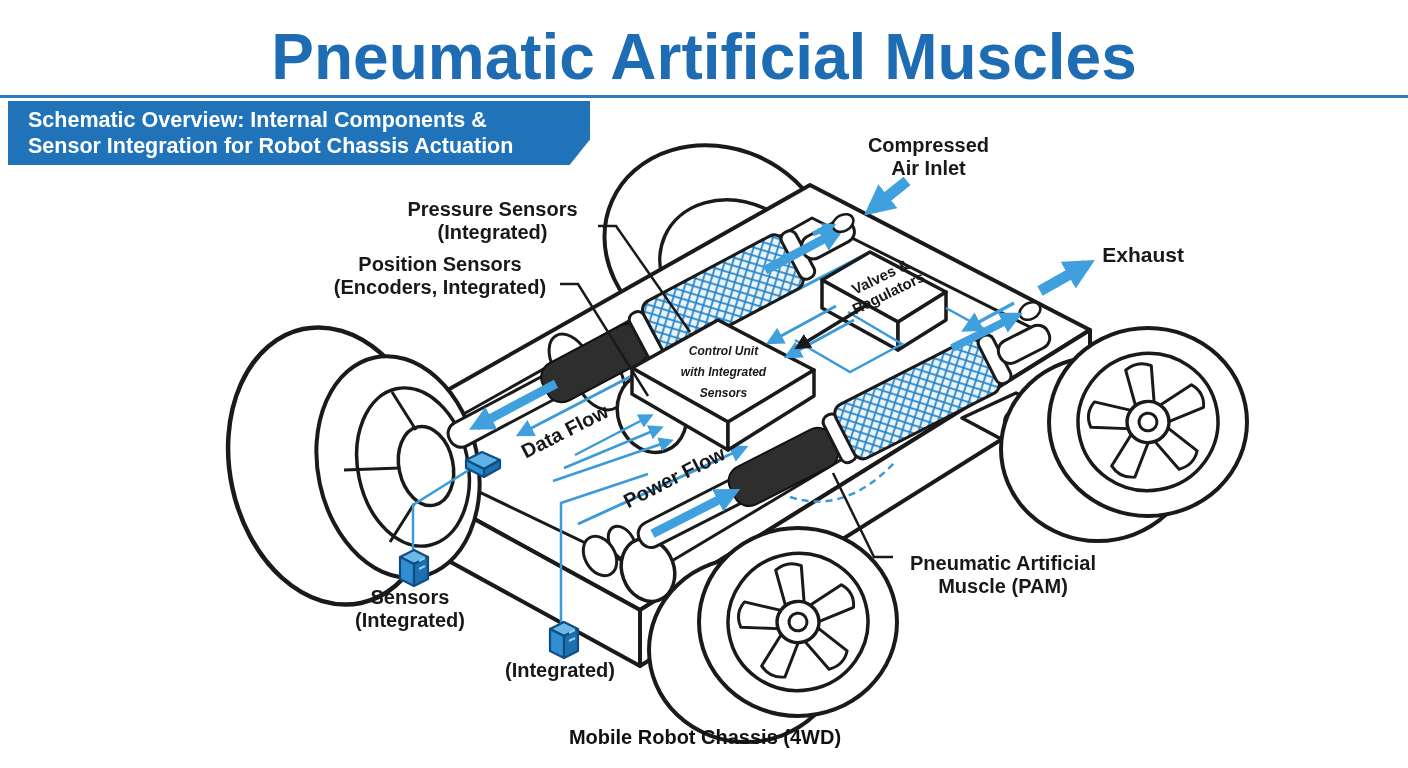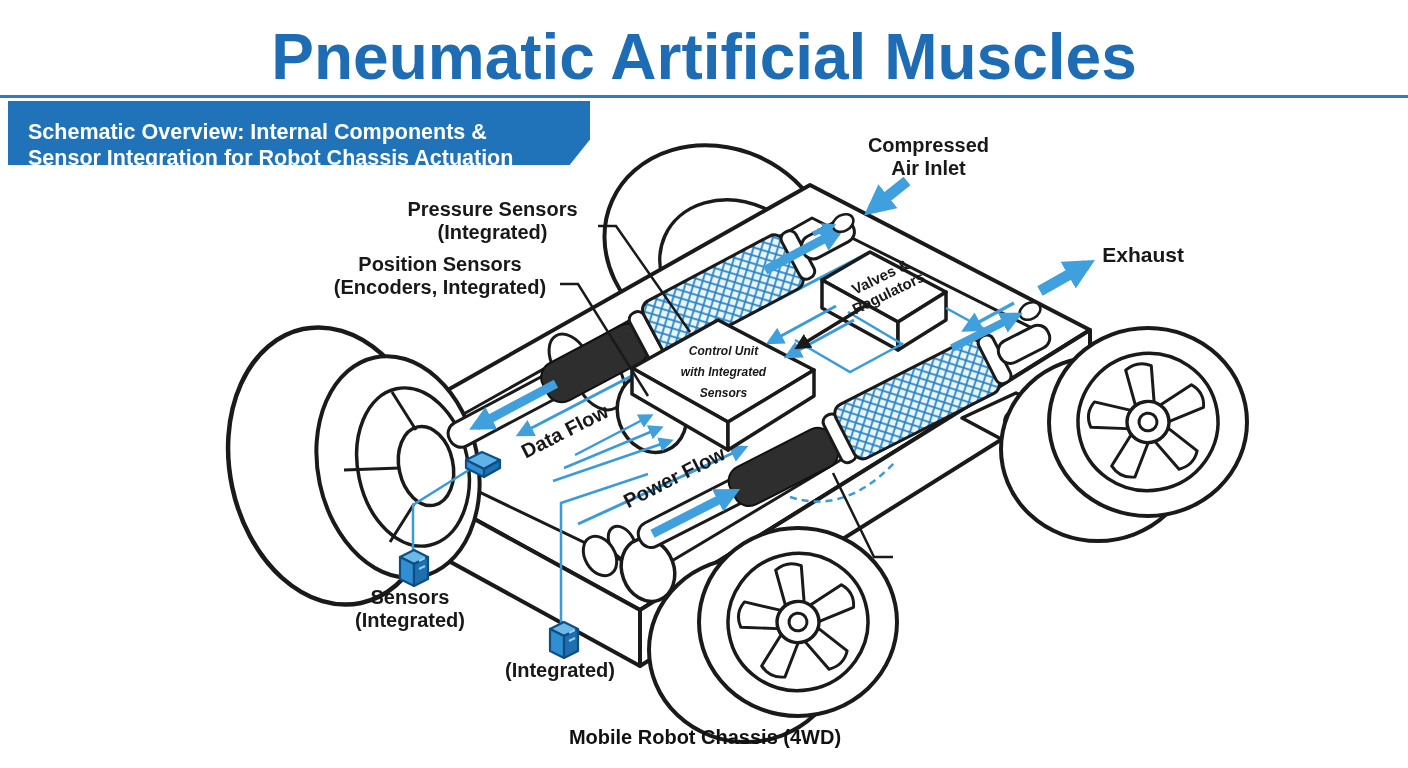--- a/index.html
+++ b/index.html
@@ -5,21 +5,21 @@
   html,body{margin:0;padding:0;background:#fff;}
   #stage{position:relative;width:1408px;height:768px;background:#fff;overflow:hidden;
          font-family:"Liberation Sans",sans-serif;}
   #diagram-svg{position:absolute;left:0;top:0;}
   .ttl{position:absolute;left:0;top:8px;width:1408px;text-align:center;
        color:#1e6cb4;font-size:64px;font-weight:700;letter-spacing:0px;margin-top:12px;}
   .rule{position:absolute;left:0;top:95px;width:1408px;height:3px;background:#2e7cc0;}
   .banner{position:absolute;left:8px;top:101px;width:582px;height:64px;background:#2173b9;
           clip-path:polygon(0 0,100% 0,100% 60%,96.5% 100%,0 100%);
           color:#fff;font-size:21.5px;font-weight:700;line-height:26px;
-          padding:18px 0 0 20px;box-sizing:border-box;white-space:pre-line;}
+          padding:6px 0 0 20px;box-sizing:border-box;white-space:pre-line;}
   .lbl{position:absolute;color:#181818;font-weight:700;font-size:20px;line-height:23px;
        text-align:center;white-space:pre-line;}
   .rot{transform:rotate(-27deg);}
   .caption{position:absolute;color:#111;font-weight:700;font-size:20px;text-align:center;}
 </style>
 </head>
 <body>
 
 <div id="stage">
 
@@ -207,15 +207,17 @@
   <div class="lbl" style="left:822px;top:267px;width:125px;font-size:15px;line-height:18px;transform:rotate(-26deg);">Valves &amp;
 Regulators</div>
   <div class="lbl" style="left:631px;top:341px;width:185px;font-size:12px;line-height:21px;font-style:italic;">Control Unit
 with Integrated
 Sensors</div>
   <div class="lbl rot" style="left:500px;top:420px;width:130px;">Data Flow</div>
   <div class="lbl rot" style="left:607px;top:466px;width:135px;">Power Flow</div>
   <div class="lbl" style="left:325px;top:586px;width:170px;">Sensors
 (Integrated)</div>
   <div class="lbl" style="left:475px;top:659px;width:170px;">(Integrated)</div>
+  <div class="lbl" style="left:893px;top:552px;width:220px;">Pneumatic Artificial
+Muscle (PAM)</div>
 
   <div class="caption" style="left:445px;top:726px;width:520px;">Mobile Robot Chassis (4WD)</div>
 </div>
 
 </body></html>

